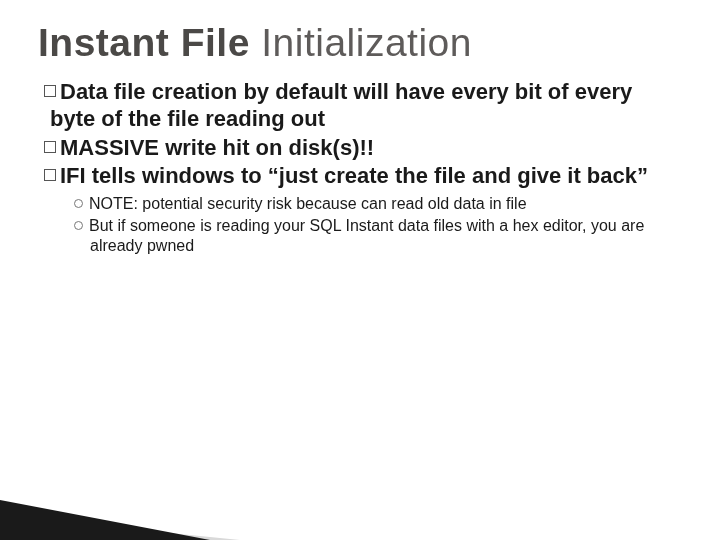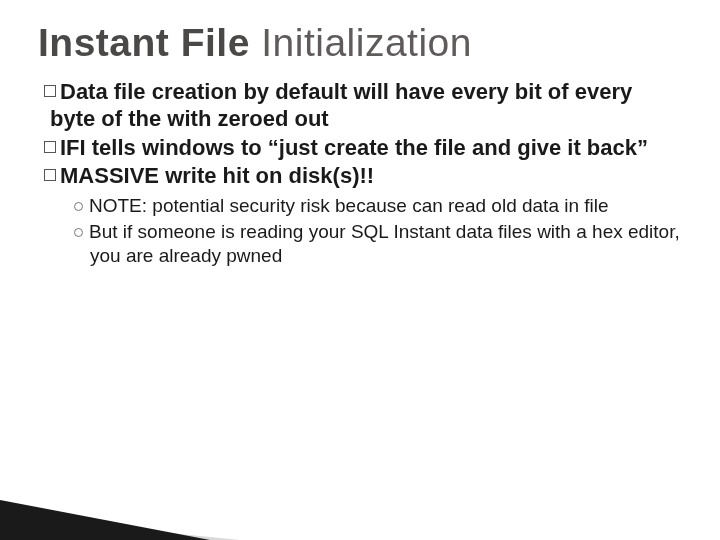--- a/index.html
+++ b/index.html
@@ -47,21 +47,21 @@
     display: inline-block;
     width: 10px;
     height: 10px;
     border: 1.5px solid #555;
     margin-right: 4px;
     position: relative;
     top: -2px;
   }
   .sub-list {
     margin: 4px 0 10px 36px;
-    font-size: 19px;
+    font-size: 16px;
     line-height: 1.25;
     font-weight: 400;
   }
   .sub-item {
     margin: 0 0 2px 0;
     padding-left: 16px;
     text-indent: -16px;
   }
   .ring {
     display: inline-block;
@@ -87,29 +87,29 @@
 
 <div class="slide">
 
   <h1 class="title">
     <span class="strong">Instant File</span><span> Initialization</span>
   </h1>
 
   <div class="body">
 
     <div class="bullet-row">
-      <span class="square"></span><span>Data file creation by default will have every bit of every byte of the with zeroed out</span>
+      <span class="square"></span><span>Data file creation by default will have every bit of every byte of the file reading out</span>
+    </div>
+
+    <div class="bullet-row">
+      <span class="square"></span><span>MASSIVE write hit on disk(s)!!</span>
     </div>
 
     <div class="bullet-row">
       <span class="square"></span><span>IFI tells windows to “just create the file and give it back”</span>
-    </div>
-
-    <div class="bullet-row">
-      <span class="square"></span><span>MASSIVE write hit on disk(s)!!</span>
     </div>
 
     <div class="sub-list">
       <div class="sub-item">
         <span class="ring"></span><span>NOTE: potential security risk because can read old data in file</span>
       </div>
       <div class="sub-item">
         <span class="ring"></span><span>But if someone is reading your SQL Instant data files with a hex editor, you are already pwned</span>
       </div>
     </div>

